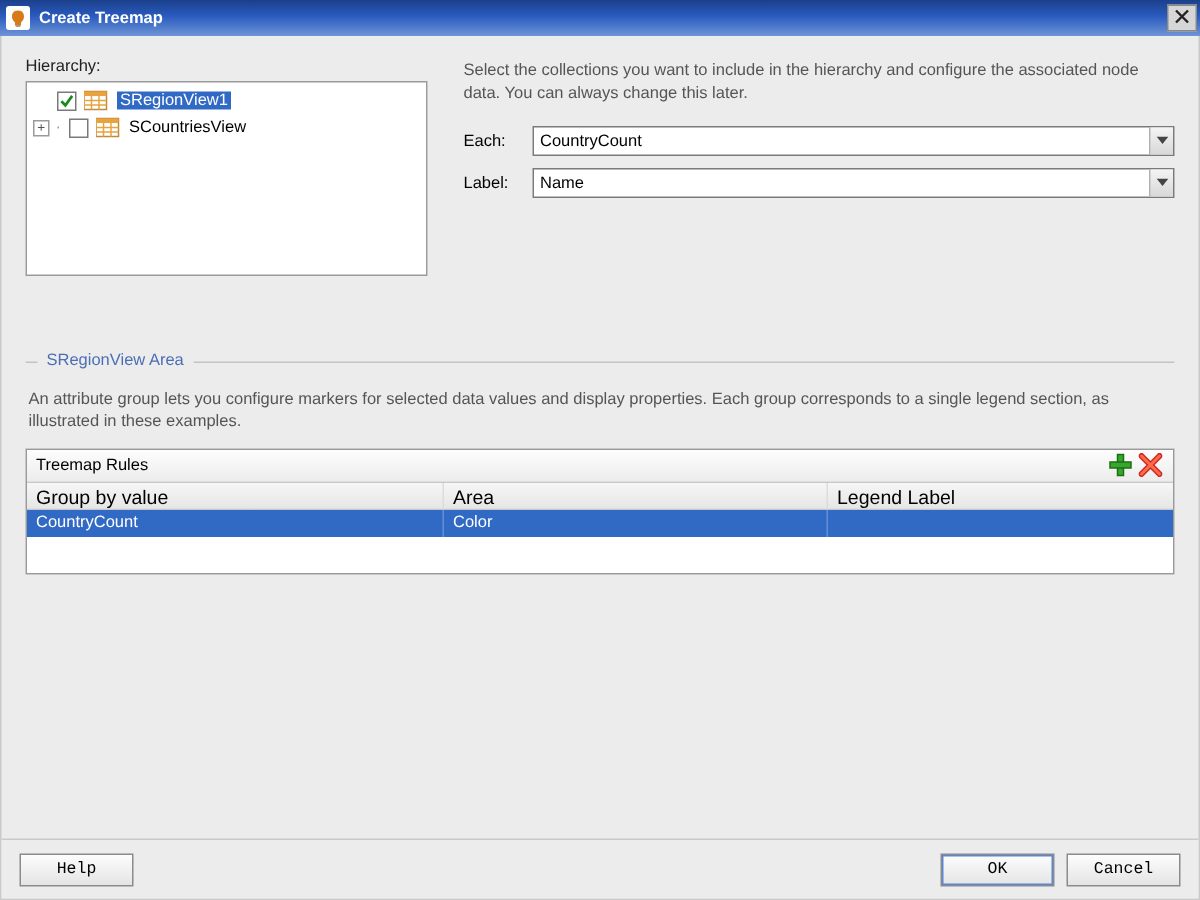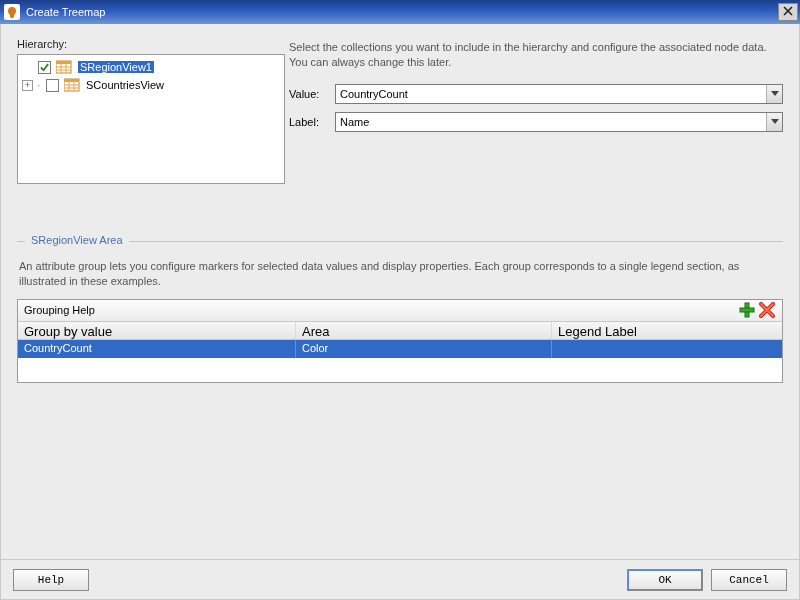--- a/index.html
+++ b/index.html
@@ -12,21 +12,21 @@
     color: #000;
     overflow: hidden;
   }
   
   .titlebar {
     height: 24px;
     background: linear-gradient(to bottom, #1b3f8b 0%, #2a5bbf 45%, #6e95d6 100%);
     color: #fff;
     display: flex; align-items: center;
     padding: 0 2px 0 4px;
-    font-weight: normal;
+    font-weight: bold;
   }
   .titlebar .app-icon {
     width: 16px; height: 16px; margin-right: 6px;
     display:flex; align-items:center; justify-content:center;
     background:#fff; border-radius:2px;
   }
   .titlebar .title { flex: 0 0 auto; }
   .titlebar .spacer { flex: 1 1 auto; }
   .titlebar .close-btn {
     width: 20px; height: 18px;
@@ -42,21 +42,21 @@
   .dialog-body {
     position: relative;
     height: 576px;
     background: #ececec;
     border: 1px solid #c9c9c9;
     border-top: none;
   }
   
   .top-row {
     display: flex;
-    gap: 4px;
+    gap: 24px;
     padding: 14px 16px 0 16px;
   }
   .tree-col { width: 268px; }
   .config-col { flex: 1; }
   .tree-label { margin-bottom: 4px; color:#222; }
   .tree {
     width: 268px; height: 130px;
     background: #fff;
     border: 1px solid #9a9a9a;
     padding: 3px 2px;
@@ -272,21 +272,21 @@
           </span>
           <span class="node-label">SCountriesView</span>
         </div>
       </div>
     </div>
 
     <div class="config-col">
       <div class="help-text">Select the collections you want to include in the hierarchy and configure the associated node data. You can always change this later.</div>
 
       <div class="field-row">
-        <label>Value:</label>
+        <label>Each:</label>
         <div class="combo">
           <span class="combo-val">CountryCount</span>
           <span class="combo-btn">
             <svg viewBox="0 0 8 6">
                 <path d="M0 0 L8 0 L4 5 Z" fill="#444"></path>
               </svg>
           </span>
         </div>
       </div>
 
@@ -305,21 +305,21 @@
   </div>
 
   <div class="attr-section">
     <div class="section-header">
       <span class="section-title">SRegionView Area</span>
     </div>
     <div class="section-desc">An attribute group lets you configure markers for selected data values and display properties. Each group corresponds to a single legend section, as illustrated in these examples.</div>
 
     <div class="rules-box">
       <div class="rules-title">
-        <span class="lbl">Grouping Help</span>
+        <span class="lbl">Treemap Rules</span>
         <span class="tb-btn" title="add">
           <svg width="16" height="16" viewBox="0 0 16 16">
             <rect x="6" y="1" width="4" height="14" fill="#35a72a" stroke="#1d6f15"></rect>
             <rect x="1" y="6" width="14" height="4" fill="#35a72a" stroke="#1d6f15"></rect>
           </svg>
         </span>
         <span class="tb-btn" title="remove">
           <svg width="16" height="16" viewBox="0 0 16 16">
             <path d="M2 2 L14 14 M14 2 L2 14" stroke="#cc2a1e" stroke-width="4" stroke-linecap="round"></path>
             <path d="M2 2 L14 14 M14 2 L2 14" stroke="#ff6a4d" stroke-width="2" stroke-linecap="round"></path>

